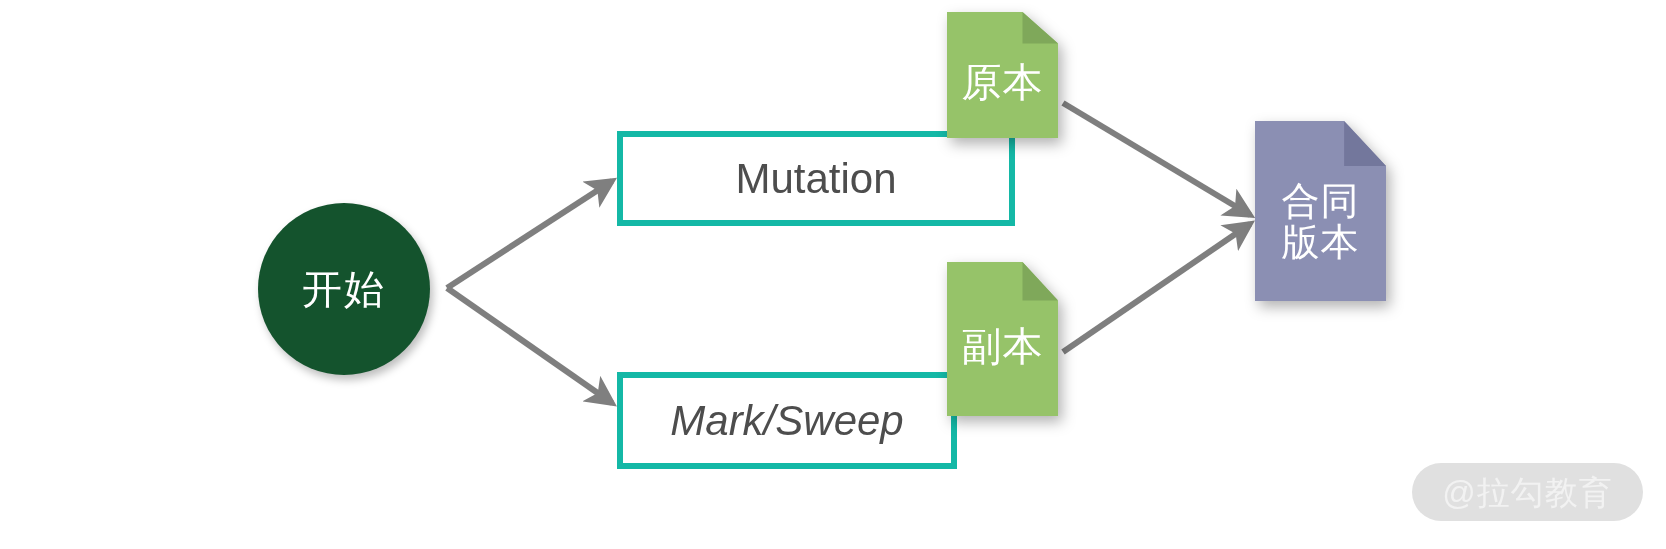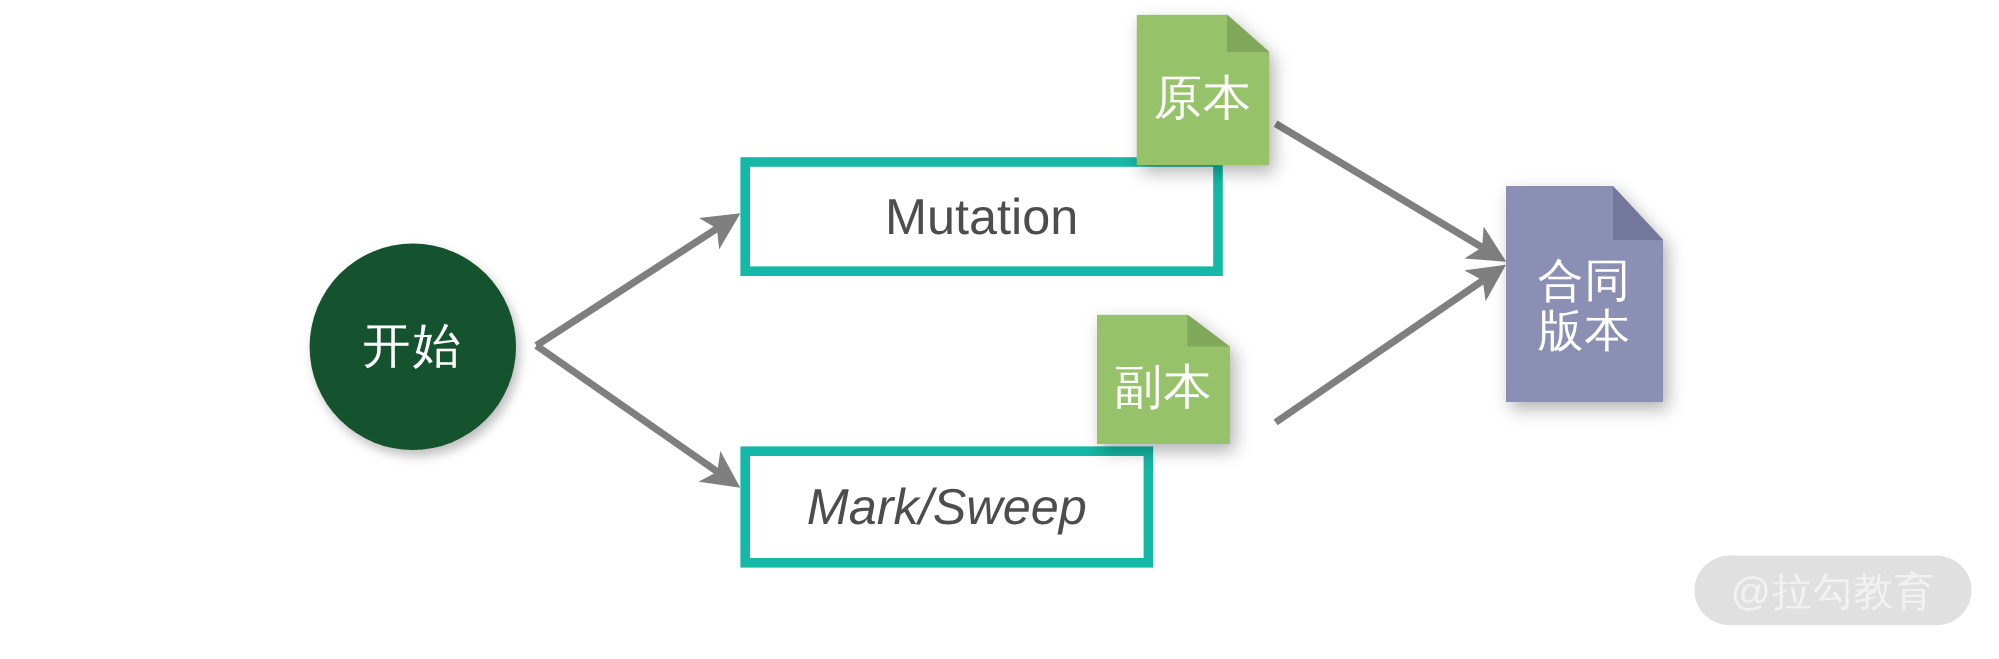--- a/index.html
+++ b/index.html
@@ -47,21 +47,21 @@
     font-size: 40px;
     line-height: 1;
     letter-spacing: 2px;
     font-weight: 400;
   }
 
   
   .node-box {
     position: absolute;
     background: #ffffff;
-    border: 8px solid #14b8a6;
+    border: 6px solid #14b8a6;
     display: flex;
     align-items: center;
     justify-content: center;
     z-index: 2;
   }
   .node-box .label {
     color: #4d4d4d;
     font-size: 42px;
     line-height: 1;
     font-weight: 400;
@@ -102,22 +102,22 @@
     letter-spacing: 1px;
     padding-top: 16px;
     box-sizing: border-box;
   }
   .doc-green .doc-body { background: #96c369; }
   .doc-green .doc-fold { background: #7fa85a; }
   .doc-purple .doc-body { background: #8b8fb3; }
   .doc-purple .doc-fold { background: #73779c; }
 
   #doc-original { left: 947px; top: 12px;  width: 111px; height: 126px; }
-  #doc-copy     { left: 914px; top: 262px; width: 111px; height: 108px; }
-  #doc-contract { left: 1255px; top: 121px; width: 131px; height: 180px; margin-top: 34px; }
+  #doc-copy     { left: 947px; top: 262px; width: 111px; height: 154px; }
+  #doc-contract { left: 1255px; top: 121px; width: 131px; height: 180px; }
   #doc-contract .label { font-size: 38px; padding-top: 22px; }
 
   
   #watermark {
     position: absolute;
     left: 1412px;
     top: 463px;
     width: 231px;
     height: 58px;
     border-radius: 29px;

